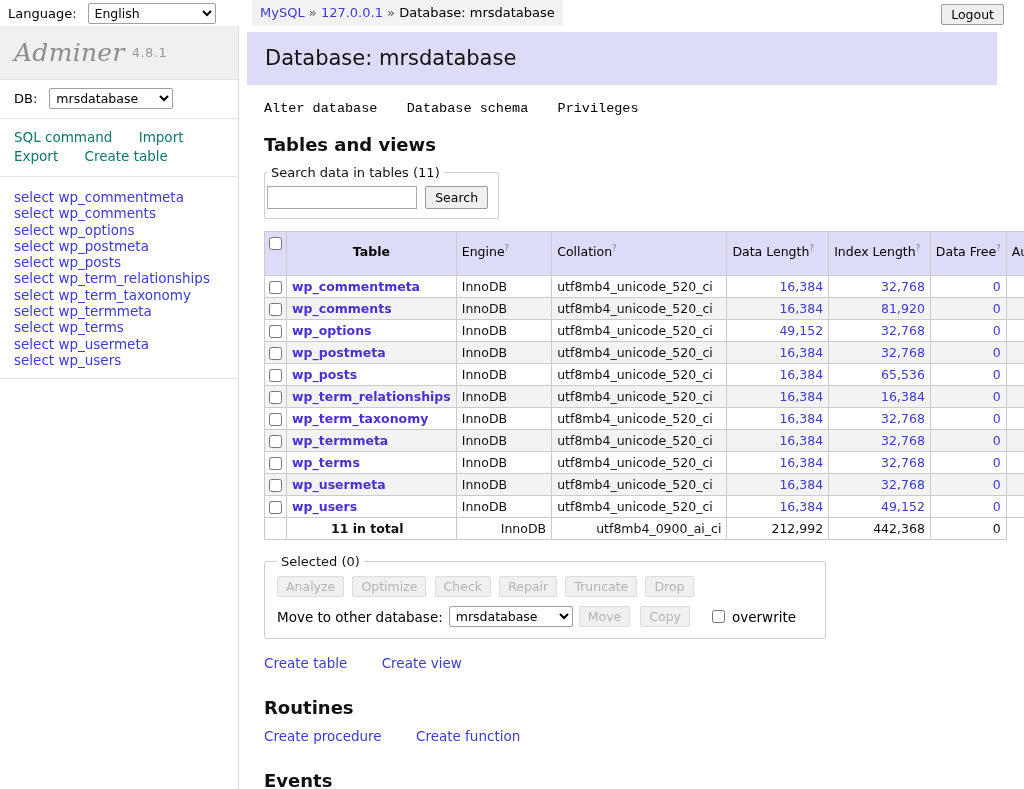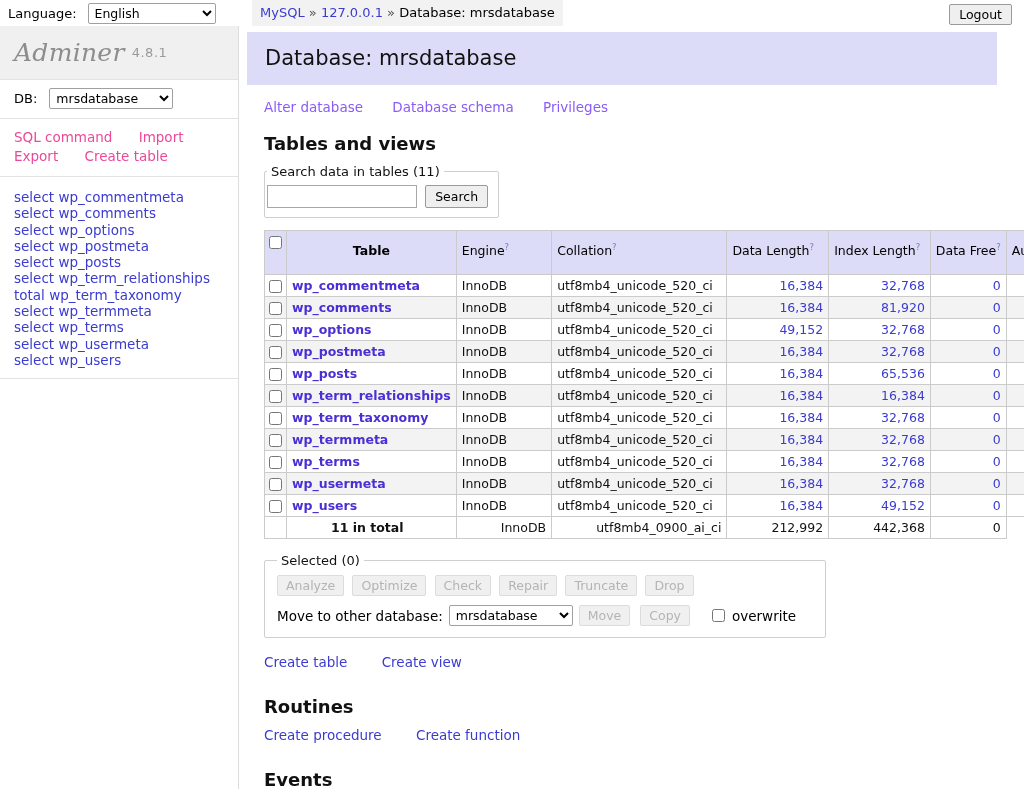--- a/index.html
+++ b/index.html
@@ -50,21 +50,21 @@
     line-height: 15px;
     white-space: nowrap;
   }
   #breadcrumb a {
     color: #3b3bd0;
     text-decoration: none;
   }
   #breadcrumb .sep { color: #555; }
   #logout-wrap {
     position: absolute;
-    right: 12px; top: 4px; padding-left: 32px;
+    right: 20px; top: 4px; padding-left: 32px;
   }
   #logout-wrap input {
     font-family: "DejaVu Sans", "Liberation Sans", sans-serif;
     font-size: 12.5px;
     padding: 2px 9px;
     background: #efefef;
     border: 1px solid #9a9a9a;
     border-radius: 2px;
     color: #000;
   }
@@ -116,21 +116,21 @@
     background: #fff;
     border: 1px solid #a0a0a0;
     border-radius: 2px;
   }
   #ops-block {
     padding: 9px 0 10px 14px;
     border-bottom: 1px solid #e3e3e3;
     line-height: 19px;
   }
   #ops-block a {
-    color: #ec4899;
+    color: #0f766e;
     text-decoration: none;
     font-size: 13.5px;
   }
   #ops-block .gap { display: inline-block; width: 18px; }
   #tables-block {
     padding: 12px 0 10px 14px;
     border-bottom: 1px solid #e3e3e3;
     line-height: 16.3px;
   }
   #tables-block a {
@@ -156,23 +156,24 @@
     color: #111;
     width: 750px;
     box-sizing: border-box;
   }
   #db-links {
     margin-top: 14px;
     padding-left: 17px;
     font-size: 13.5px;
   }
   #db-links a {
-    color: #8b5cf6;
+    color: #000000;
     text-decoration: none;
     margin-right: 25px;
+    font-family: Liberation Mono, monospace;
   }
   h2.section {
     font-size: 18px;
     font-weight: bold;
     margin: 18px 0 10px 17px;
     color: #111;
   }
   h2.section.tight { margin-top: 26px; }
 
   
@@ -385,21 +386,21 @@
     </div>
   </div>
 
   <div id="tables-block">
     <a href="#">select wp_commentmeta</a>
     <a href="#">select wp_comments</a>
     <a href="#">select wp_options</a>
     <a href="#">select wp_postmeta</a>
     <a href="#">select wp_posts</a>
     <a href="#">select wp_term_relationships</a>
-    <a href="#">total wp_term_taxonomy</a>
+    <a href="#">select wp_term_taxonomy</a>
     <a href="#">select wp_termmeta</a>
     <a href="#">select wp_terms</a>
     <a href="#">select wp_usermeta</a>
     <a href="#">select wp_users</a>
   </div>
 </div>
 
 <div id="main">
 
   <h1 id="page-title">Database: mrsdatabase</h1>

